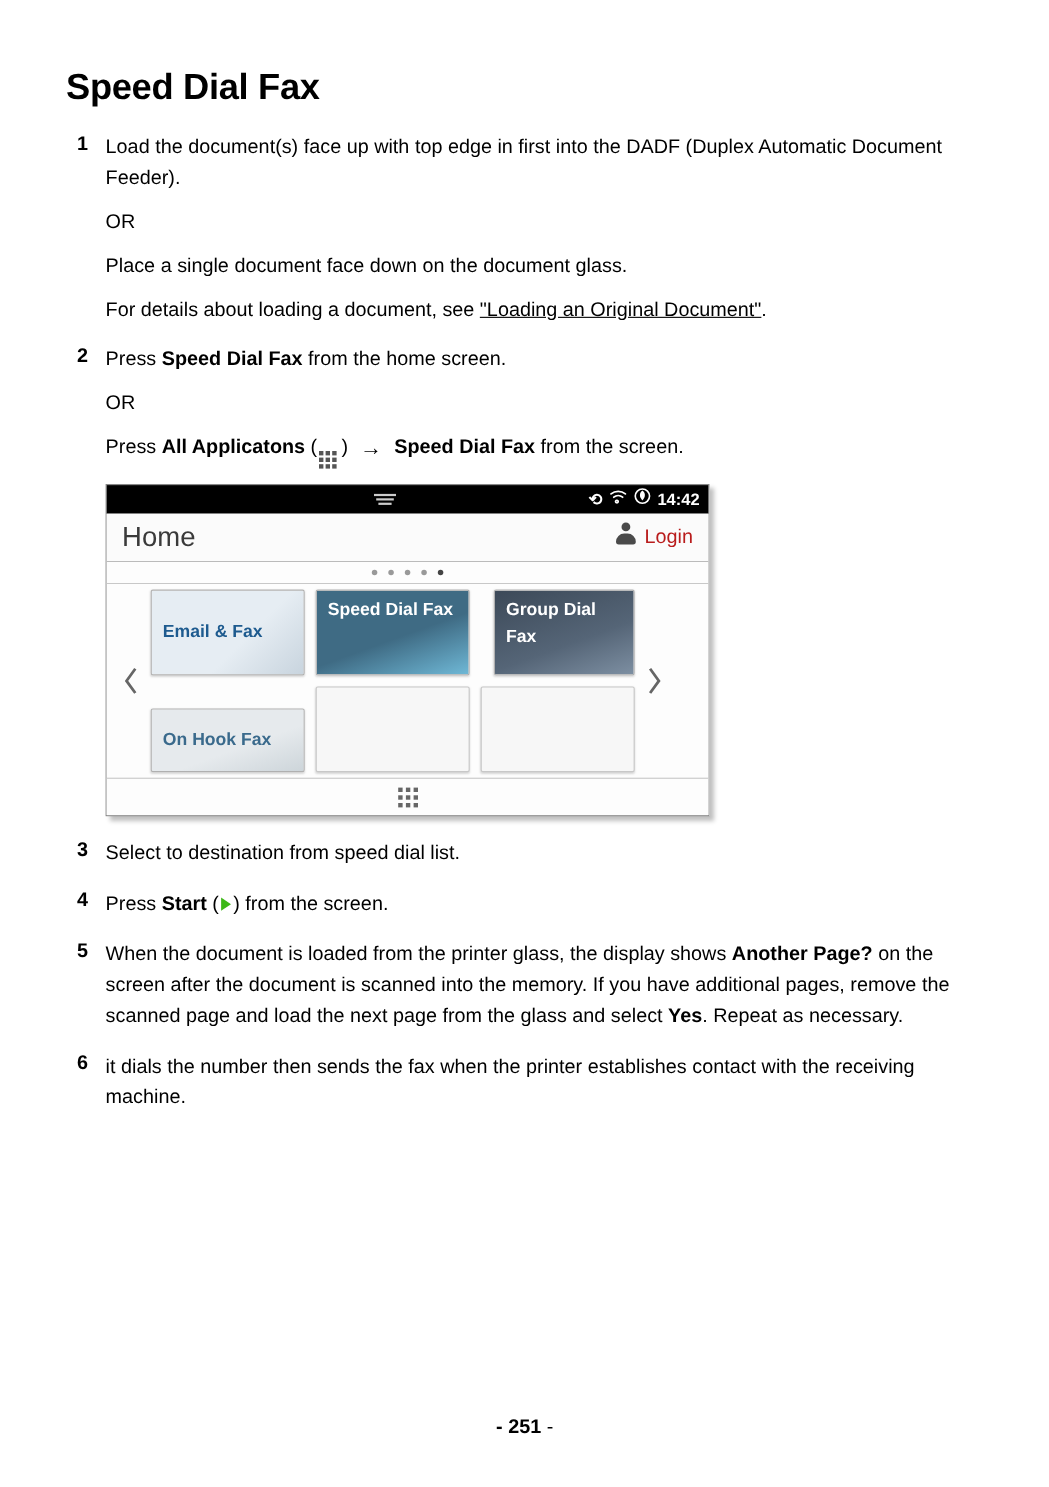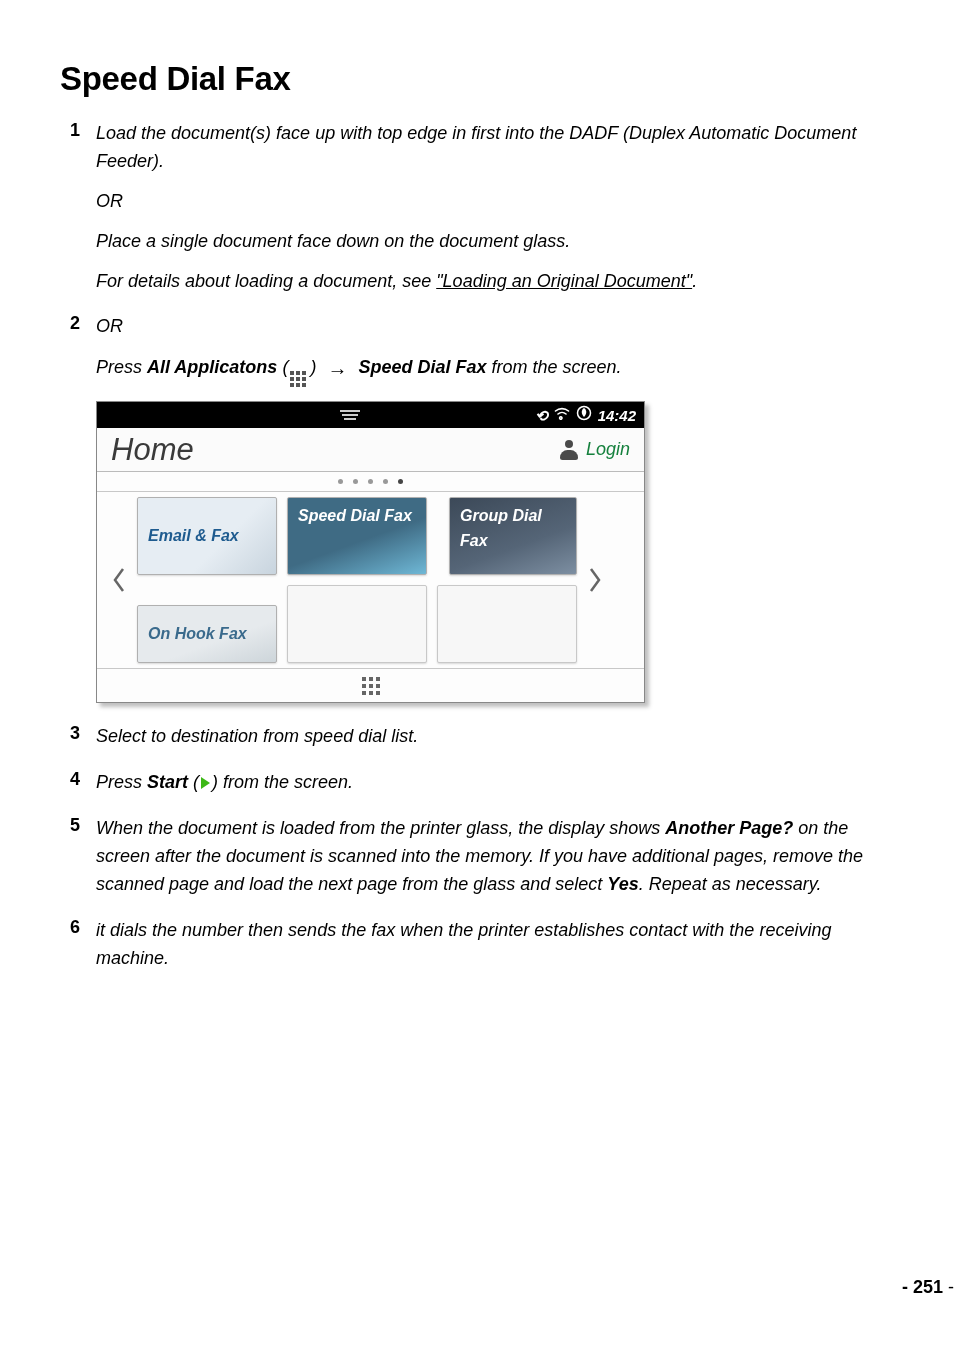--- a/index.html
+++ b/index.html
@@ -32,21 +32,20 @@
       flex-shrink: 0;
       font-weight: 700;
       font-size: 18px;
       text-align: right;
       padding-right: 16px;
     }
     .step-body {
       flex: 1;
       font-size: 18px;
       line-height: 1.55;
-      font-style: italic;
     }
     .para {
       margin-bottom: 12px;
     }
     .bold {
       font-weight: 700;
     }
     .link {
       text-decoration: underline;
     }
@@ -136,29 +135,29 @@
     .header-row {
       display: flex;
       align-items: center;
       justify-content: space-between;
       background: #fbfbfb;
       border-bottom: 1px solid #bbb;
       height: 44px;
       padding: 0 14px;
     }
     .header-home {
-      font-size: 31px;
+      font-size: 25px;
       color: #3a3a3a;
     }
     .header-login {
       display: flex;
-      align-items: center;
+      align-items: flex-start;
       gap: 8px;
       font-size: 18px;
-      color: #15803d;
+      color: #b91c1c;
     }
     .person-icon {
       width: 18px;
       height: 20px;
       position: relative;
     }
     .person-icon::before {
       content: "";
       position: absolute;
       top: 0;
@@ -269,23 +268,23 @@
     }
     .bottom-grid span {
       background: #666;
       width: 4px;
       height: 4px;
     }
 
     .page-num {
       position: fixed;
       width: 954px;
-      bottom: 54px;
+      bottom: 44px;
       left: 0;
-      text-align: right;
+      text-align: center;
       font-size: 18px;
     }
     .page-num .dash { font-weight: 700; }
     .page-num .n { font-weight: 700; }
   </style>
 </head>
 <body>
 
 <h1 class="page-title">Speed Dial Fax</h1>
 
@@ -299,20 +298,23 @@
       <p class="para">Place a single document face down on the document glass.</p>
       <p class="para">
         <span>For details about loading a document, see </span><span class="link">"Loading an Original Document"</span><span>.</span>
       </p>
     </div>
   </li>
 
   <li class="step">
     <div class="step-num">2</div>
     <div class="step-body">
+      <p class="para">
+        <span>Press </span><span class="bold">Speed Dial Fax</span><span> from the home screen.</span>
+      </p>
       <p class="para">OR</p>
       <p class="para">
         <span>Press </span><span class="bold">All Applicatons</span>
         <span>(</span><span class="grid-icon">
             <span></span>
             <span></span>
             <span></span>
             <span></span>
             <span></span>
             <span></span>

